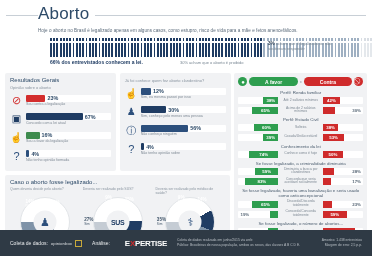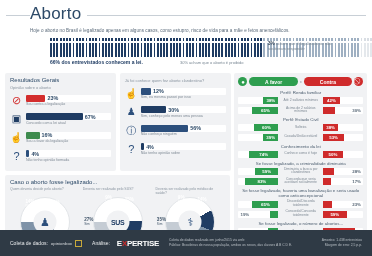--- a/index.html
+++ b/index.html
@@ -6,21 +6,21 @@
   body {
     width: 372px; height: 256px;
     background: #ffffff;
     font-family: "Liberation Sans", sans-serif;
     overflow: hidden;
     position: relative;
   }
   .page { width: 372px; height: 256px; position: relative; background:#fff; }
 
   
-  .header { padding: 4px 0 0 8px; position: relative; }
+  .header { padding: 4px 0 0 16px; position: relative; }
   .title {
     font-size: 17px; color: #2d4a68; font-weight: 400;
     letter-spacing: .2px; padding-left: 22px; line-height: 20px;
   }
   .title-rule {
     position: absolute; left: 6px; top: 15px; width: 360px;
     height: 1px; background: #c8cfd6; z-index: 0;
   }
   .title span { background:#fff; position: relative; z-index: 1; padding-right: 6px; }
   .subtitle {
@@ -142,21 +142,21 @@
 
   
   .footer {
     position:absolute; left:0; bottom:0; width:372px; height: 26px;
     background:#2f3a45; display:flex; align-items:center; padding: 0 10px;
     gap: 10px;
   }
   .f-coleta { font-size:5px; color:#e8eaec; display:flex; align-items:center; gap:3px; }
   .f-logo1 { font-size:4.4px; color:#d6d9dc; }
   .f-sq { width:7px; height:7px; border:1.2px solid #c9a93a; }
-  .f-analise { font-size:5px; color:#e8eaec; display:flex; align-items:center; gap:7px; }
+  .f-analise { font-size:5px; color:#e8eaec; display:flex; align-items:center; gap:15px; }
   .f-expertise { font-size:8px; font-weight:bold; color:#fff; letter-spacing:-.3px; }
   .f-expertise i { color:#cf2b2b; font-style:normal; }
   .f-meta { font-size:3.4px; color:#b9bfc5; line-height:4.6px; flex:1; }
   .f-meta2 { font-size:3.4px; color:#b9bfc5; line-height:4.6px; text-align:right; }
 </style>
 </head>
 <body>
 
 <div class="page">
 

